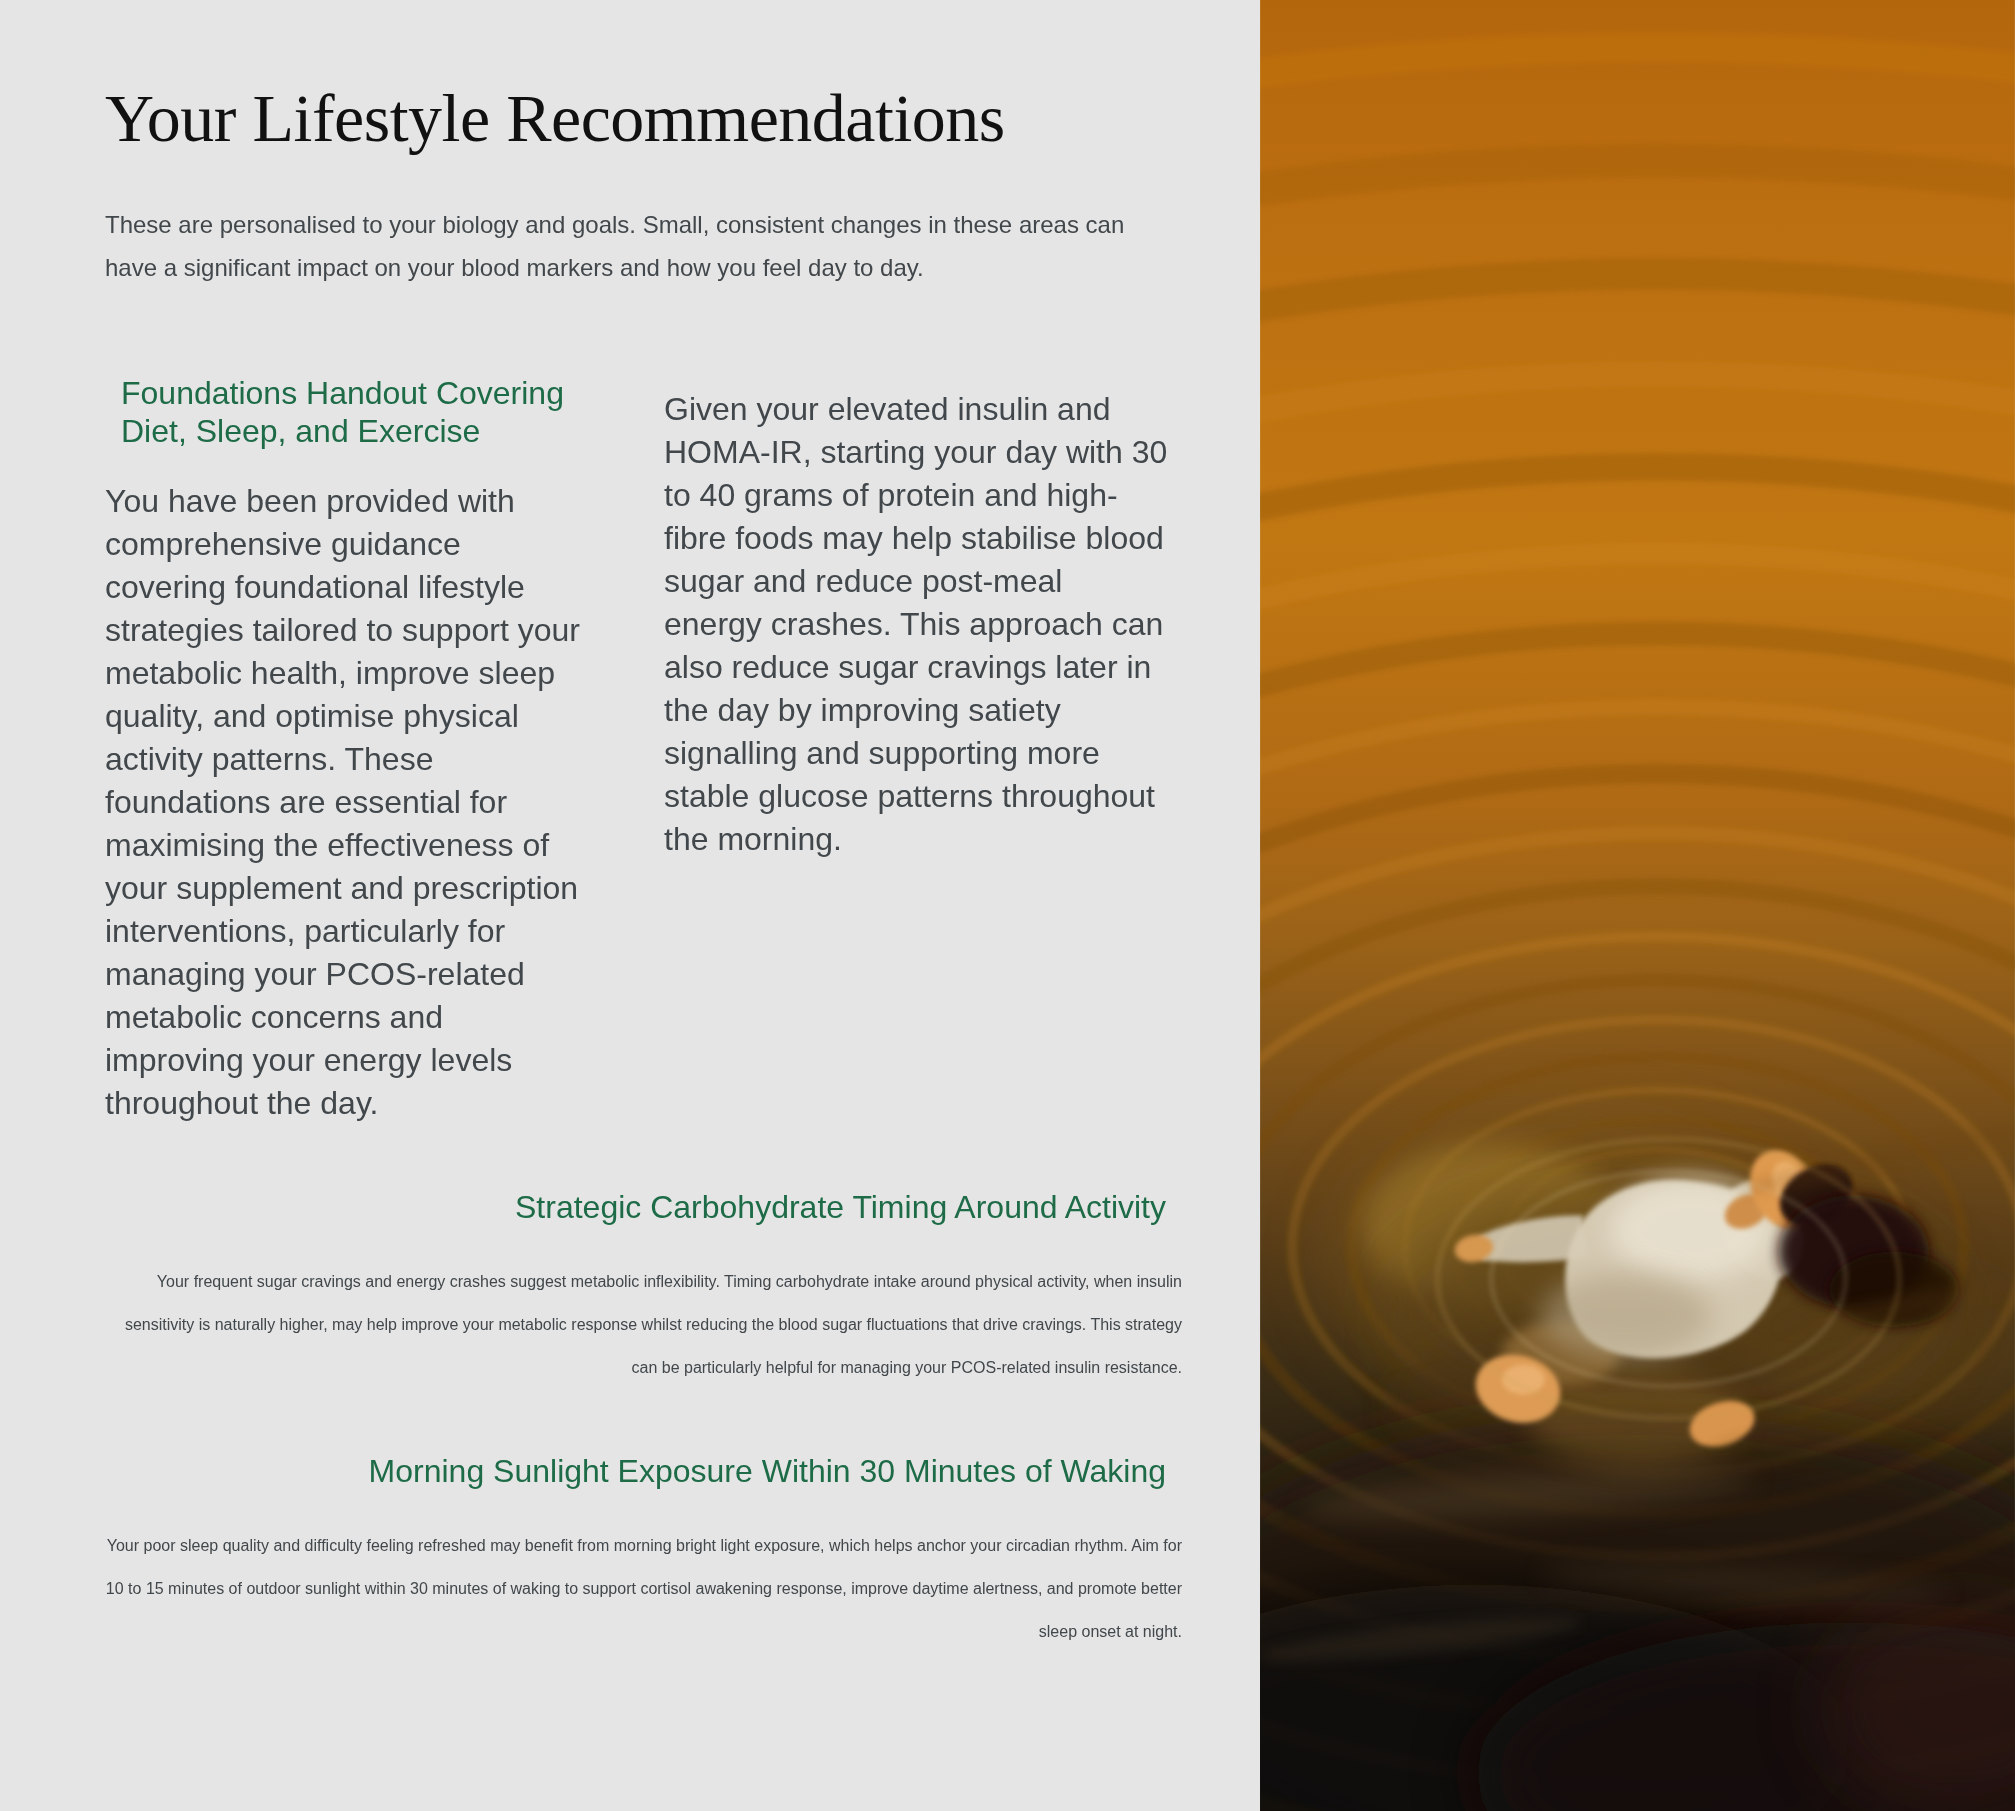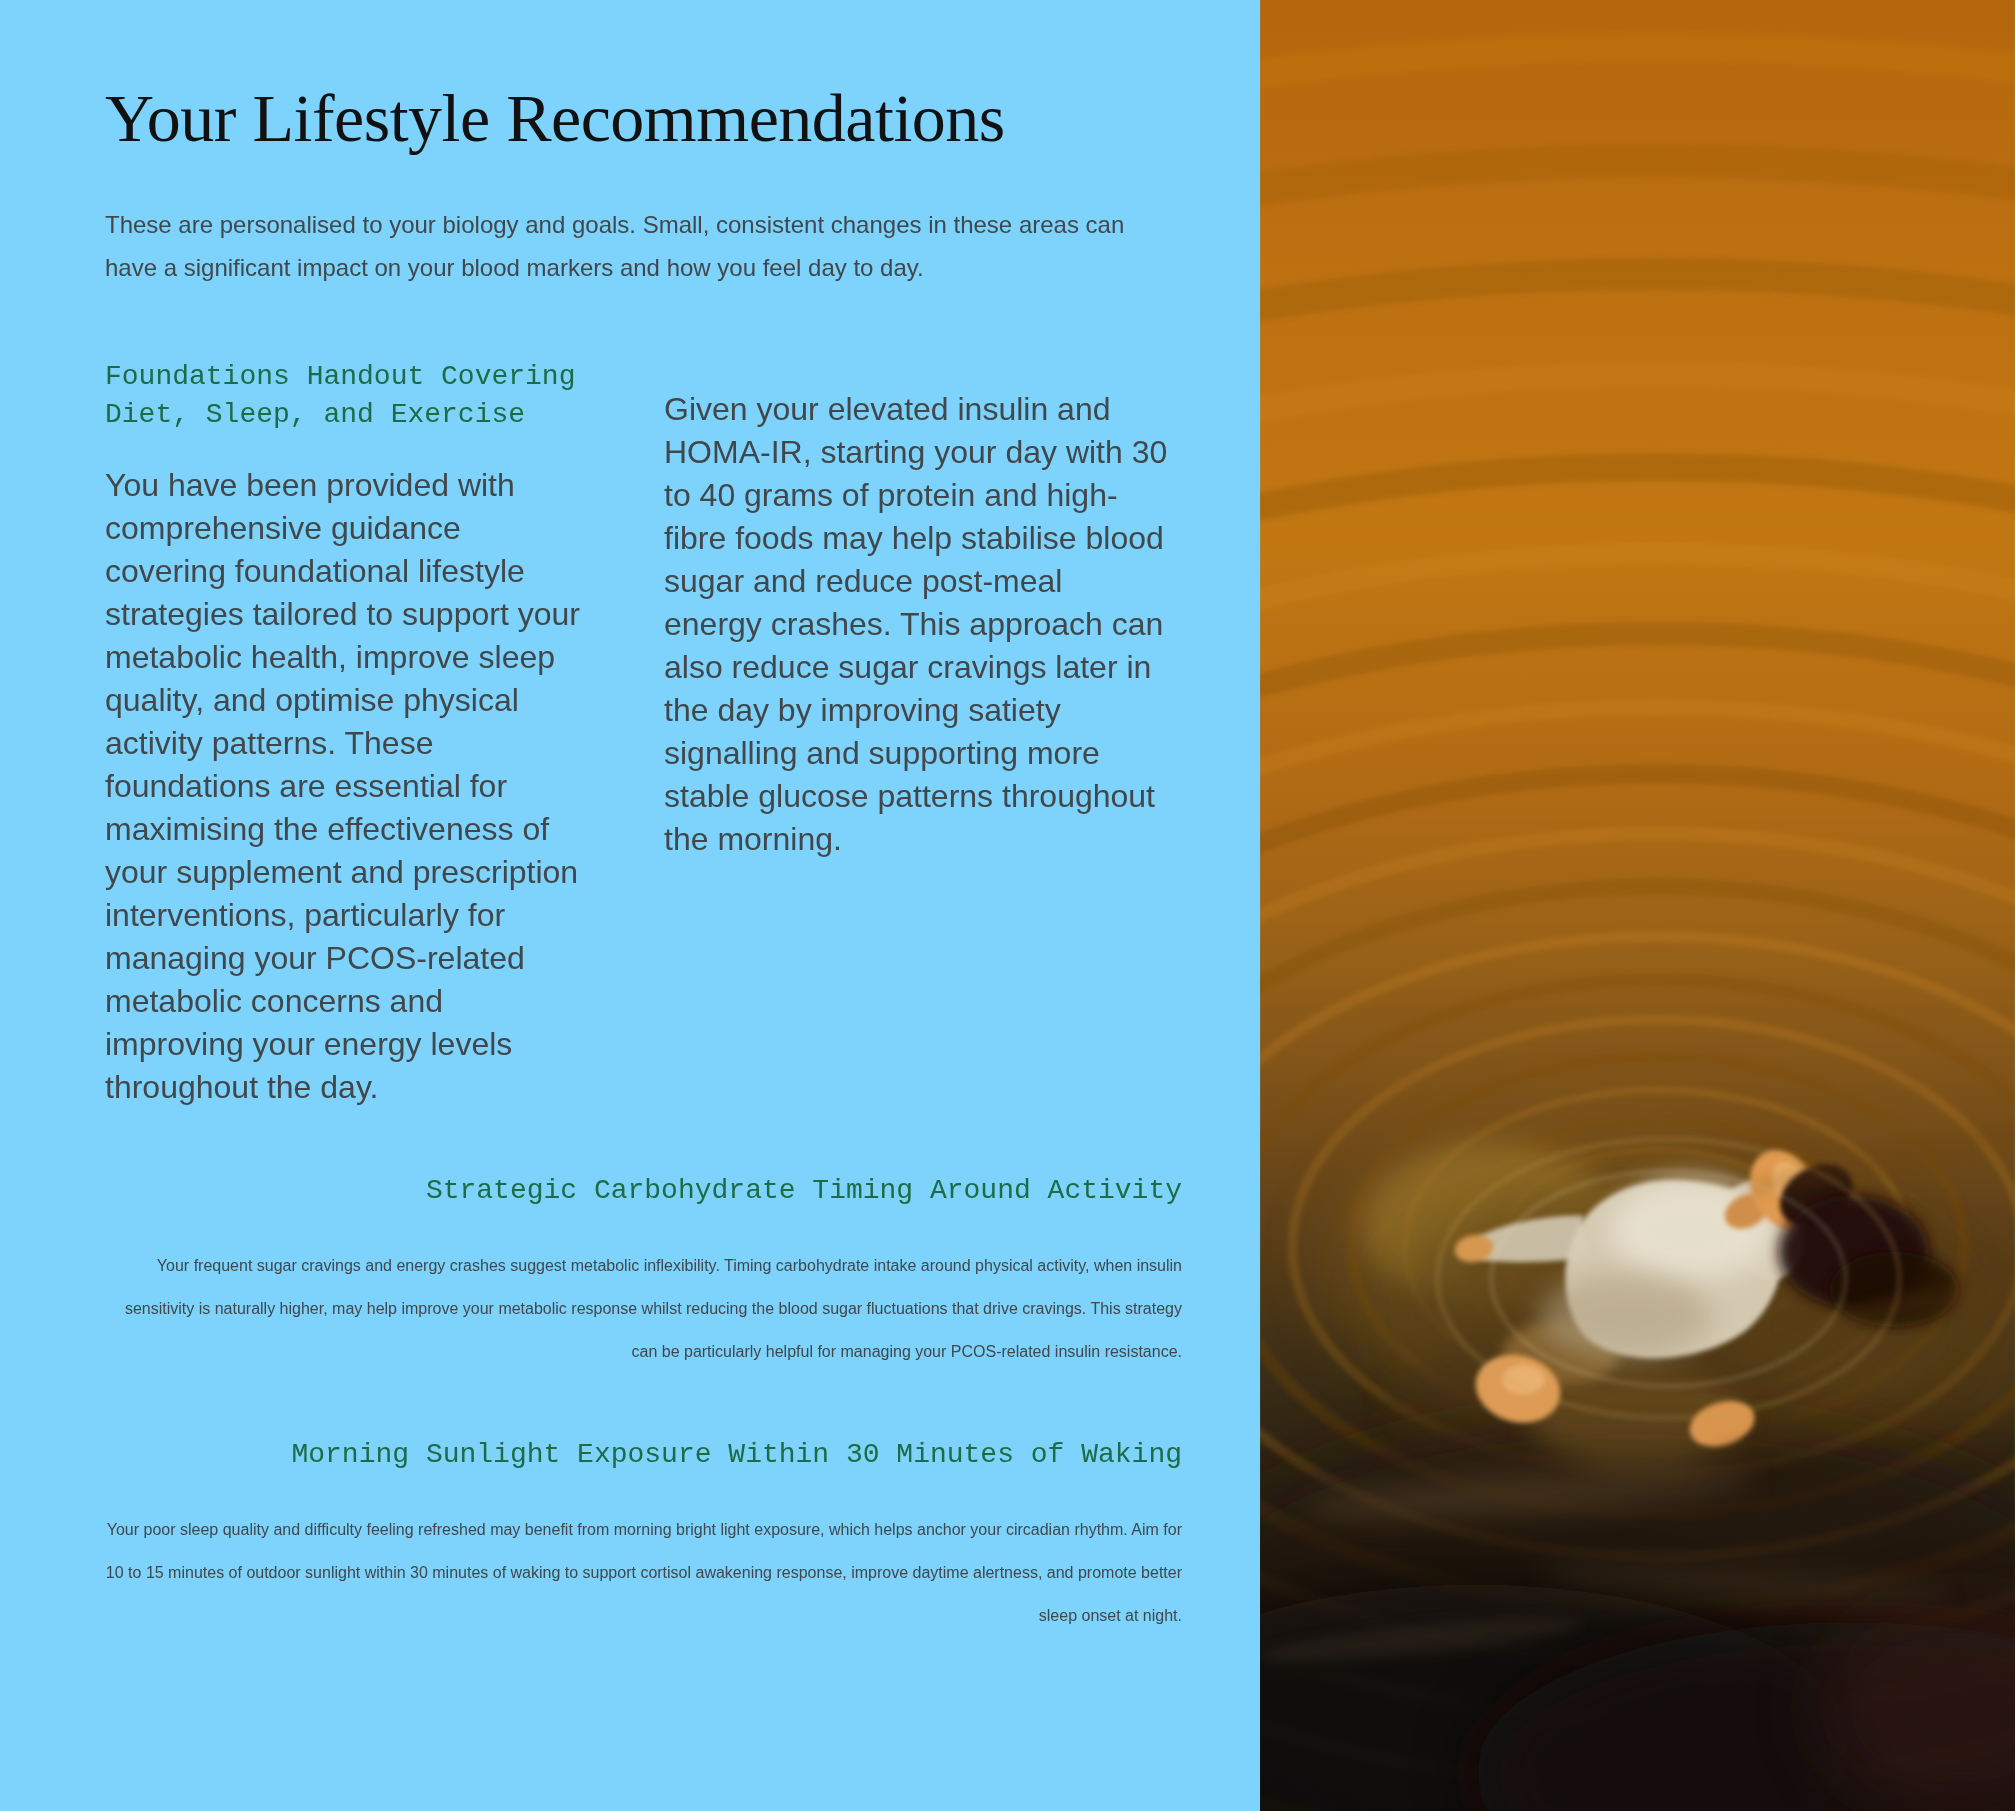--- a/index.html
+++ b/index.html
@@ -7,21 +7,21 @@
   body {
     width: 2015px;
     height: 1811px;
     background: #ffffff;
     font-family: "Liberation Sans", "DejaVu Sans", sans-serif;
   }
   .page {
     position: relative;
     width: 2015px;
     height: 1811px;
-    background: #7dd3fc;
+    background: #e5e5e5;
     overflow: hidden;
   }
   .content {
     position: absolute;
     left: 105px;
     top: 0;
     width: 1077px;
   }
   h1.page-title {
     margin: 80px 0 0 0;
@@ -39,24 +39,24 @@
     line-height: 43px;
     color: #41474b;
   }
   .two-col {
     display: grid;
     grid-template-columns: 476px 505px;
     column-gap: 83px;
     margin-top: 69px;
   }
   h2.section-heading {
-    margin: 0;
-    font-family: Liberation Mono, monospace;
+    margin: 16px;
+    font-family: Liberation Sans, sans-serif;
     font-weight: 500;
-    font-size: 28px;
+    font-size: 32px;
     line-height: 38px;
     color: #1d6b47;
   }
   .two-col p.section-body {
     margin: 30px 0 0 0;
     font-size: 32px;
     line-height: 43px;
     color: #41474b;
   }
   section.full { margin-top: 63px; text-align: right; }

